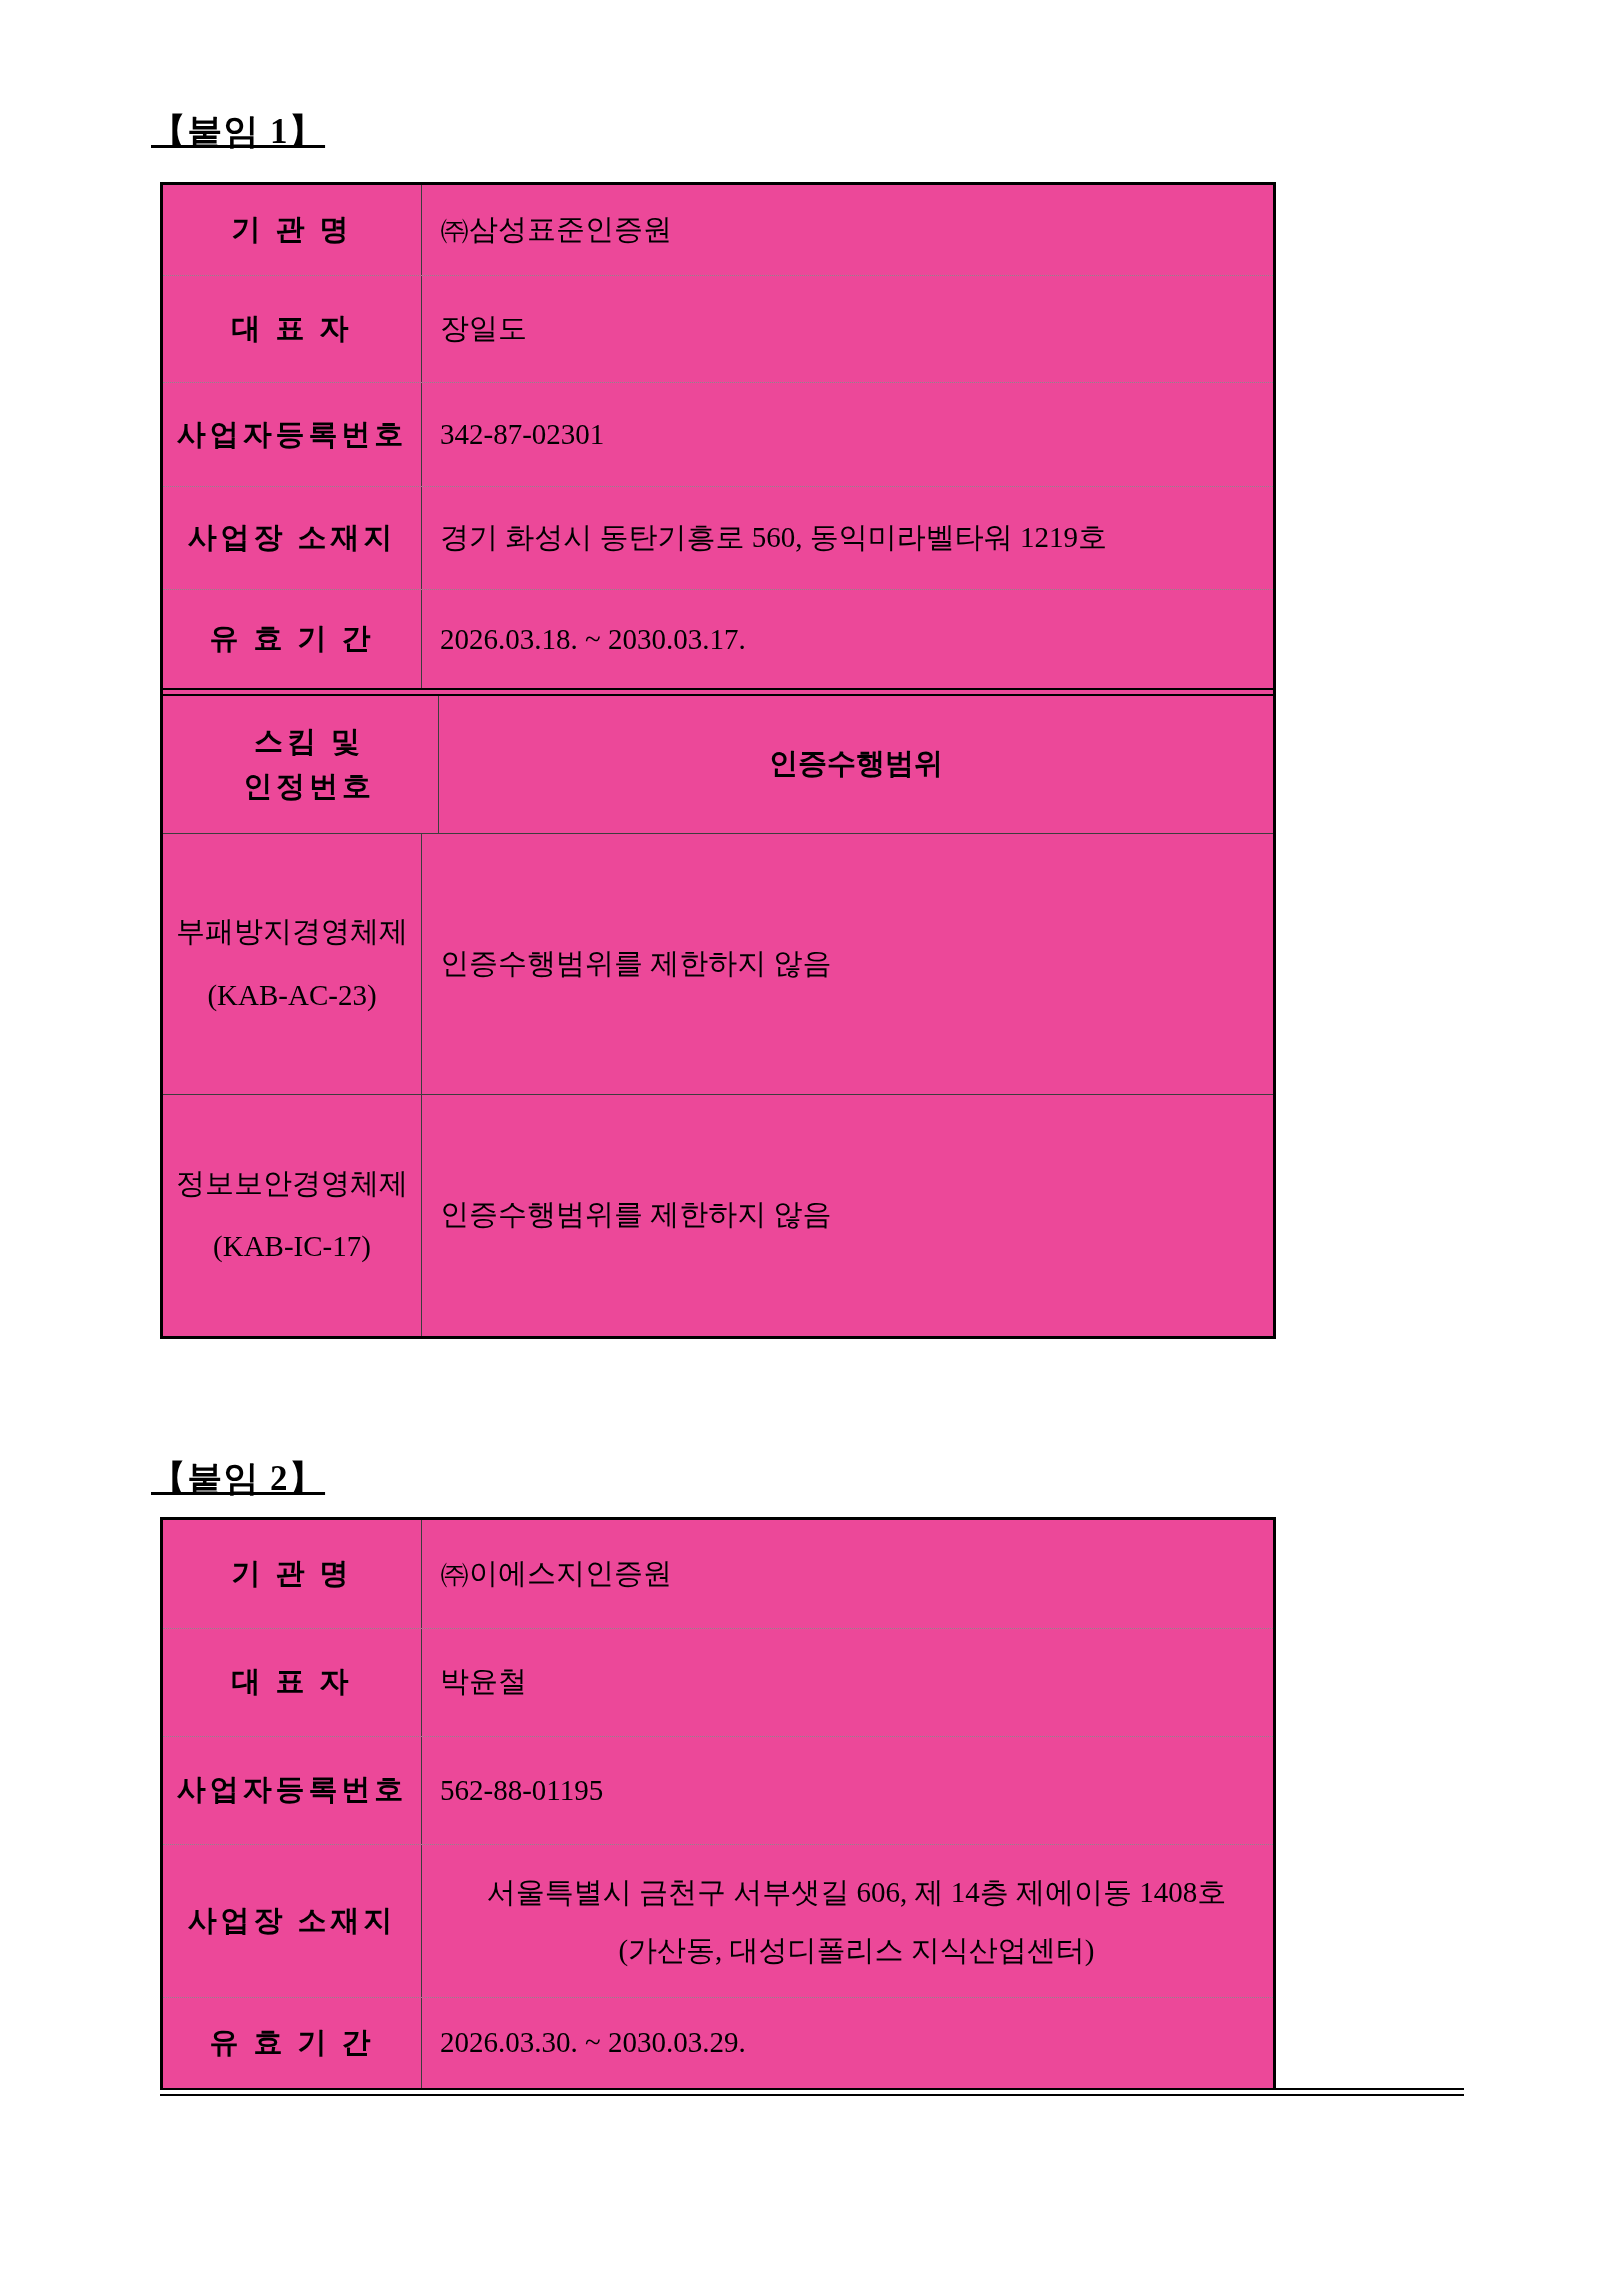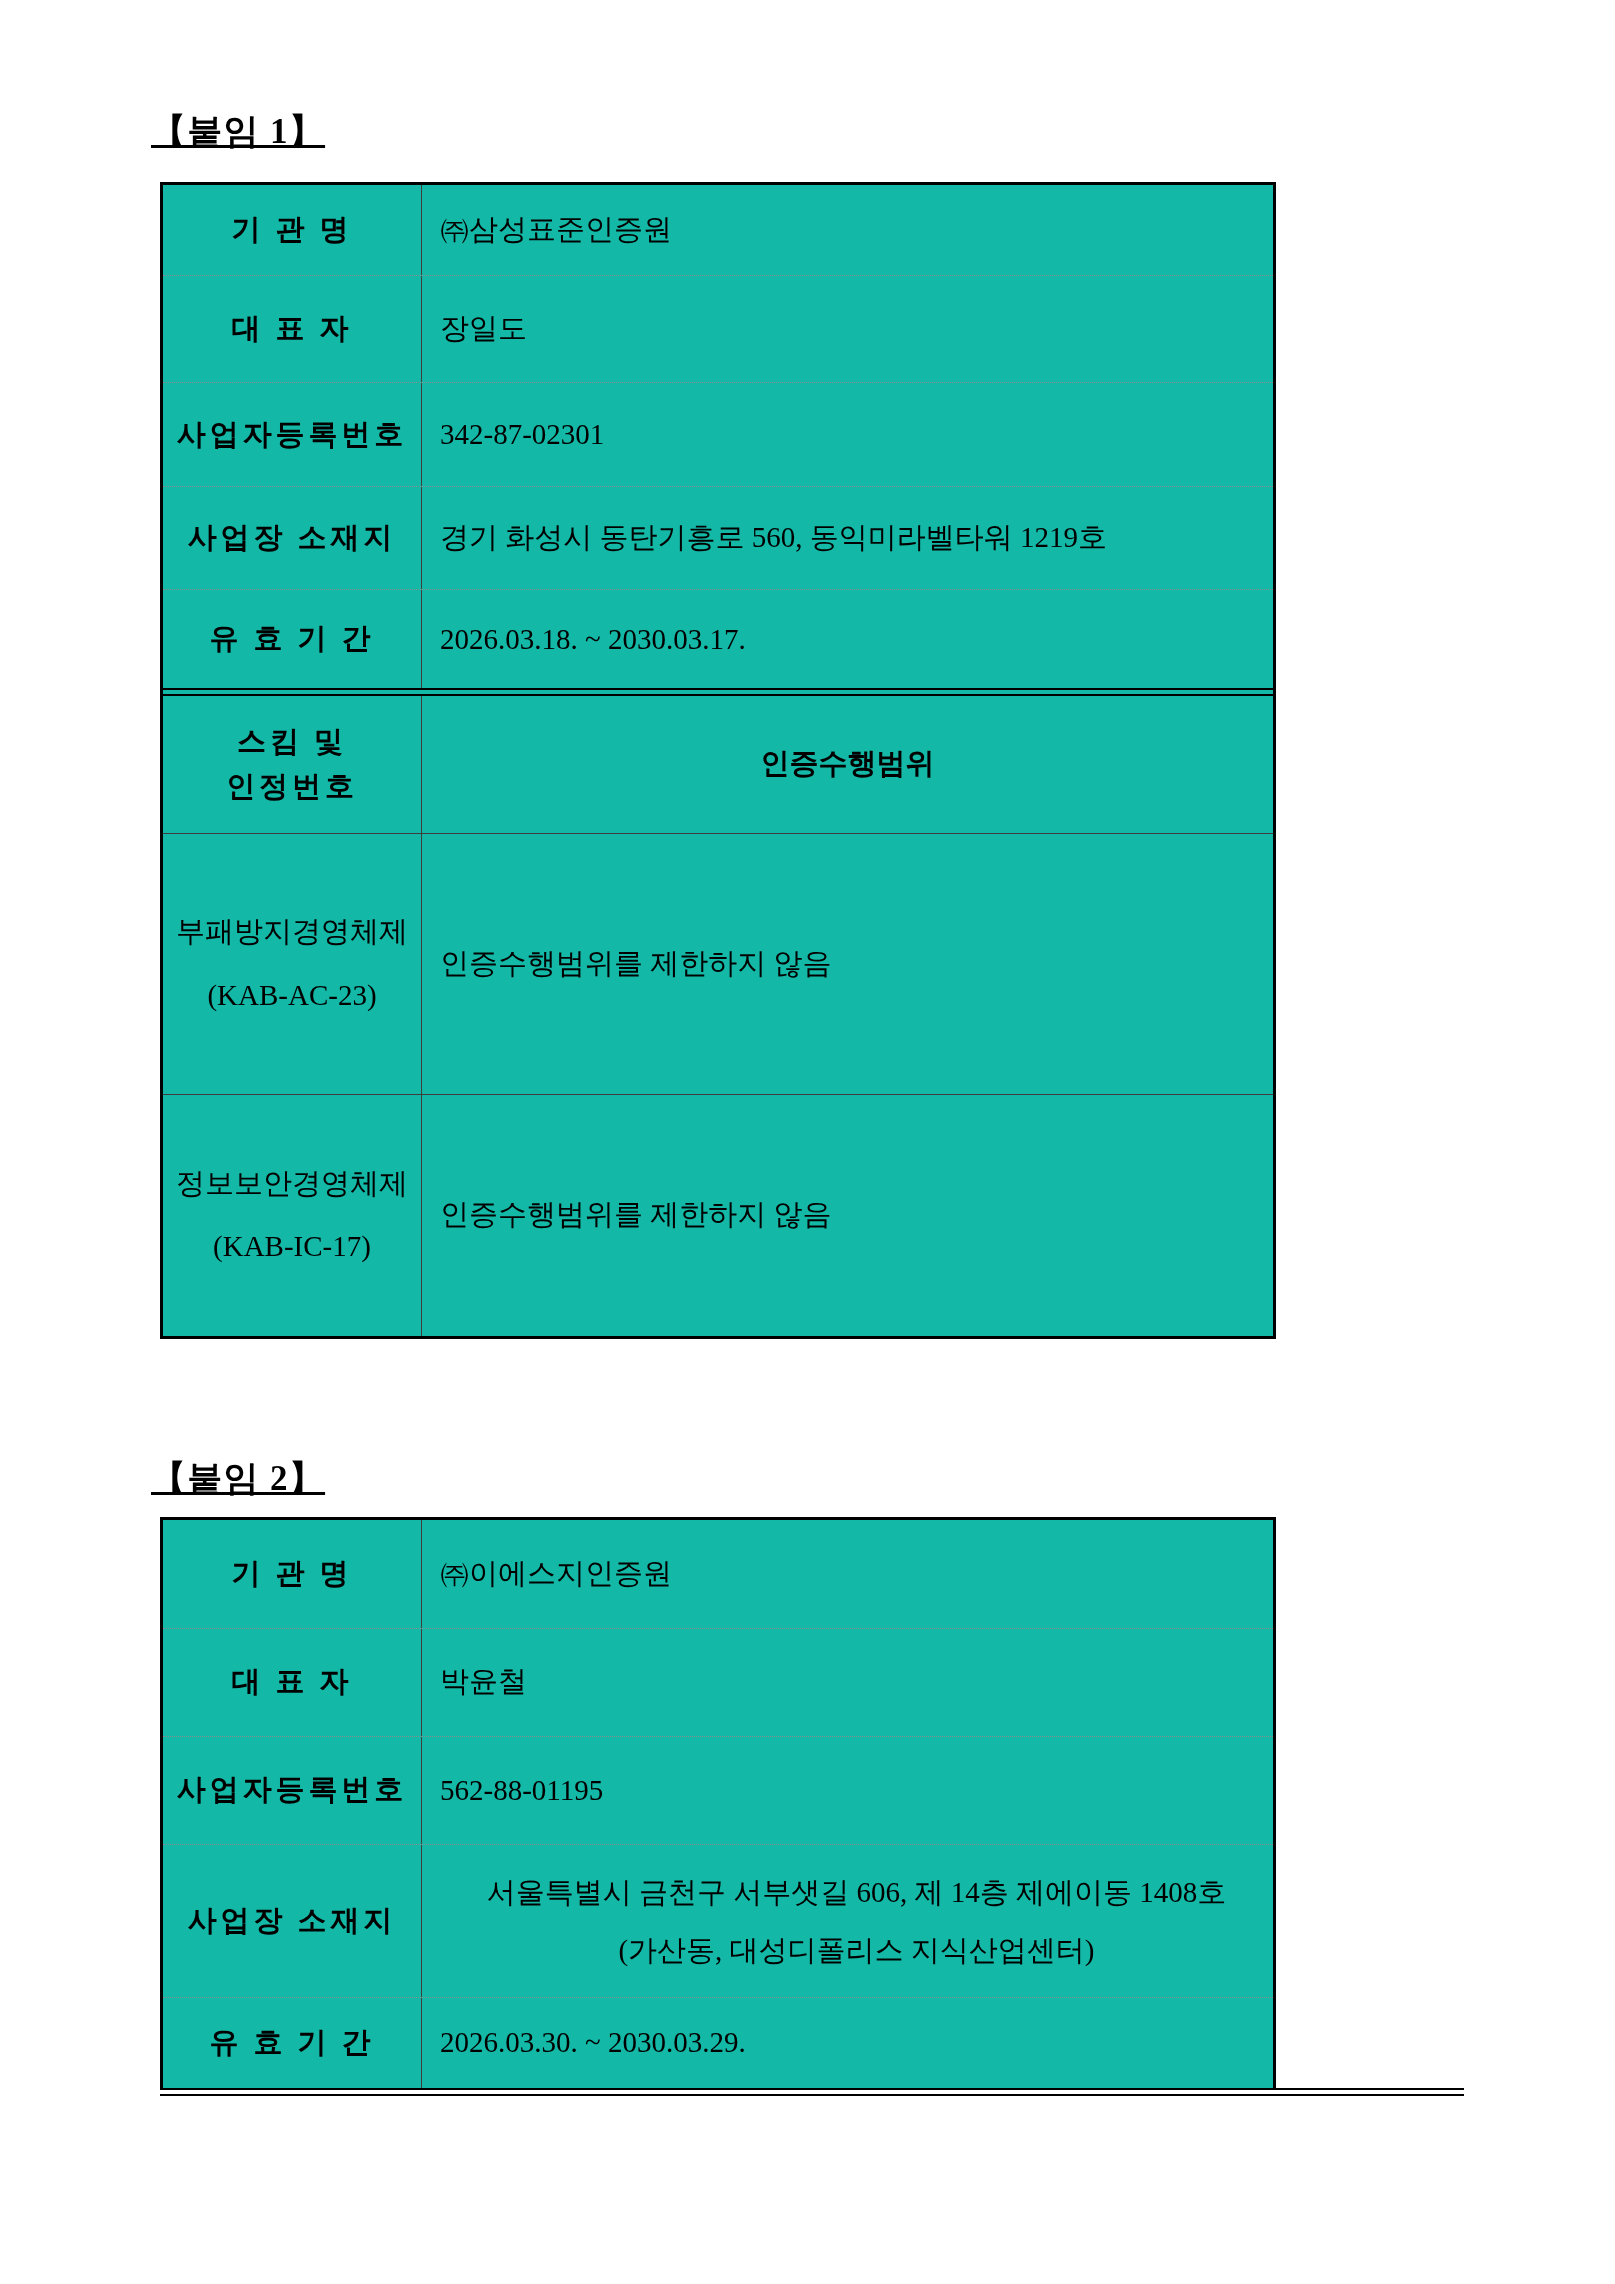--- a/index.html
+++ b/index.html
@@ -18,21 +18,21 @@
     line-height: 1.2;
     letter-spacing: 1.3px;
     text-decoration: underline;
   }
   .doc-title.second { margin-top: 119px; }
 
   .tbl {
     width: 1116px;
     margin: 29px 0 0 160px;
     border: 3.3px solid #000000;
-    background: #14b8a6;
+    background: #ec4899;
   }
   .tbl.no-bottom { border-bottom: 0; margin-top: 17px; }
 
   .row { display: flex; width: 100%; }
   .row.dot  { border-bottom: 1.3px dotted #8a8a8a; }
   .row.sol  { border-bottom: 1.3px solid  #3d3d3d; }
 
   .lbl {
     width: 259px;
     border-right: 1.3px solid #3d3d3d;
@@ -75,21 +75,21 @@
     border-bottom: 2px solid #000000;
   }
   .cont-border {
     width: 1304px;
     margin: 0 0 0 160px;
     height: 8.5px;
     border-top: 2.6px solid #000000;
     border-bottom: 2px solid #000000;
   }
 
-  .two-line { line-height: 1.55; }
+  .two-line { line-height: 1.55; margin-left: 17px; }
   .scheme-name { line-height: 2.2; }
   .addr { line-height: 2.0; align-items: center; }
 </style>
 </head>
 <body>
 
 <div>
 
   <div class="doc-title">【붙임 1】</div>
 

